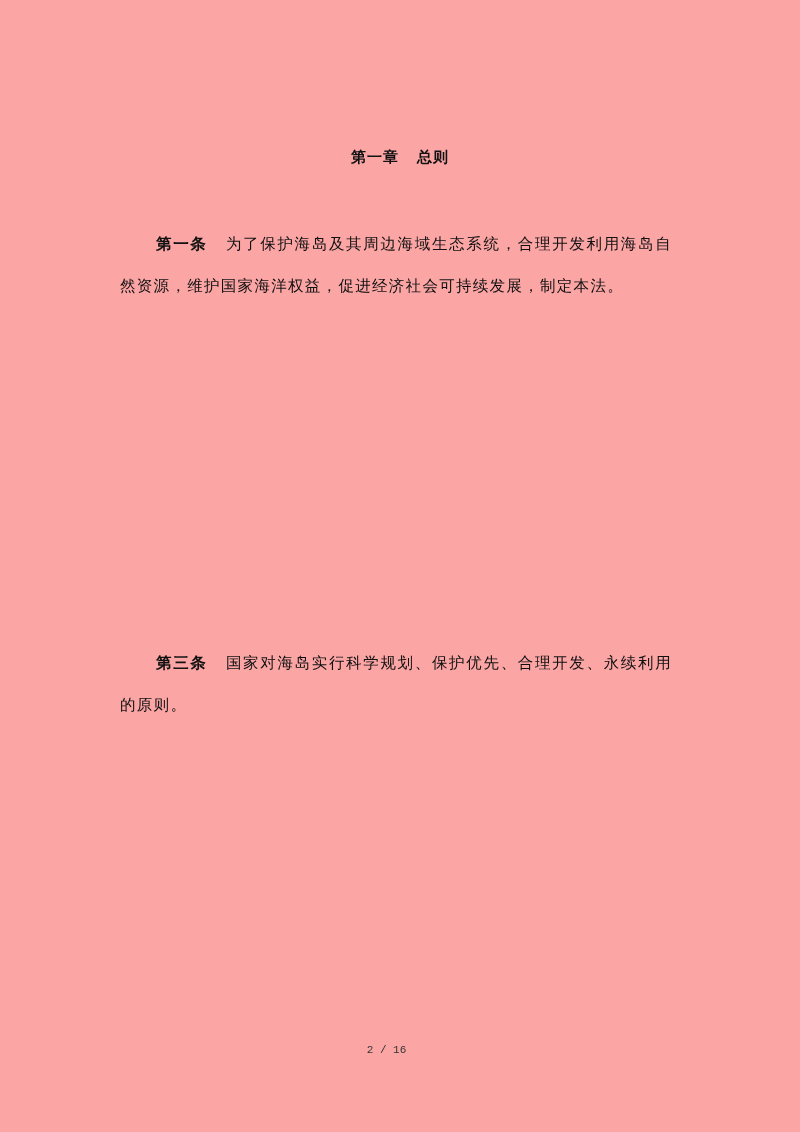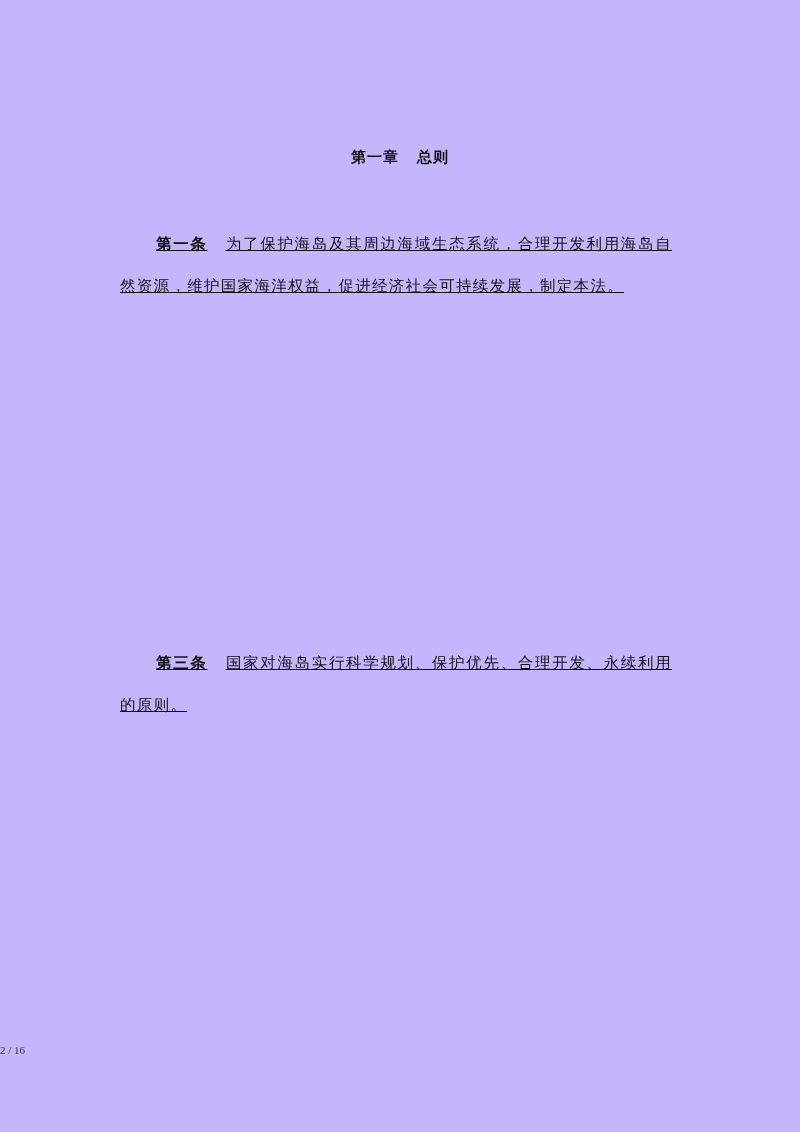--- a/index.html
+++ b/index.html
@@ -1,28 +1,28 @@
 <!DOCTYPE html>
 <html><head>
 <meta charset="utf-8">
 <style>
   html, body { margin: 0; padding: 0; background: #ffffff; }
   body { width: 800px; height: 1132px; position: relative; overflow: hidden;
          font-family: "DejaVu Sans", "Liberation Sans", sans-serif; color: #111; }
-  .page { position: absolute; left: 0; top: 0; width: 800px; height: 1132px; background: #c4b5fd; }
+  .page { position: absolute; left: 0; top: 0; width: 800px; height: 1132px; background: #fca5a5; }
   .chapter { position: absolute; left: 0; width: 800px; top: 148px; text-align: center;
              font-size: 15px; font-weight: bold; letter-spacing: 1px; }
   .chapter .gap { display: inline-block; width: 18px; }
   .para { position: absolute; left: 120px; width: 552px; font-size: 15.5px;
-          line-height: 42px; text-align: justify; text-align-last: left; letter-spacing: 1.3px; text-decoration: underline; }
+          line-height: 42px; text-align: justify; text-align-last: left; letter-spacing: 1.3px; }
   .indent { text-indent: 36px; }
   .art { font-weight: bold; }
   .art-gap { display: inline-block; width: 18px; }
-  .footer { position: absolute; left: 0; width: 773px; top: 1044px; text-align: left;
-            font-size: 11px; color: #333; font-family: Liberation Serif, serif; }
+  .footer { position: absolute; left: 0; width: 773px; top: 1044px; text-align: center;
+            font-size: 11px; color: #333; font-family: Liberation Mono, monospace; }
 </style>
 </head>
 <body>
 
 <div class="page">
 
   <div class="chapter">
     <span>第一章</span><span class="gap"></span><span>总则</span>
   </div>
 

